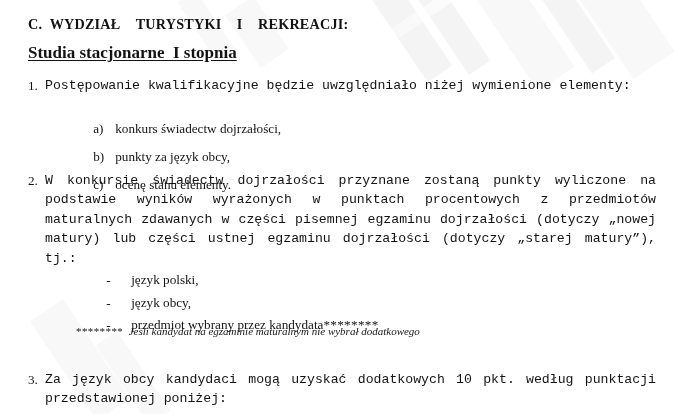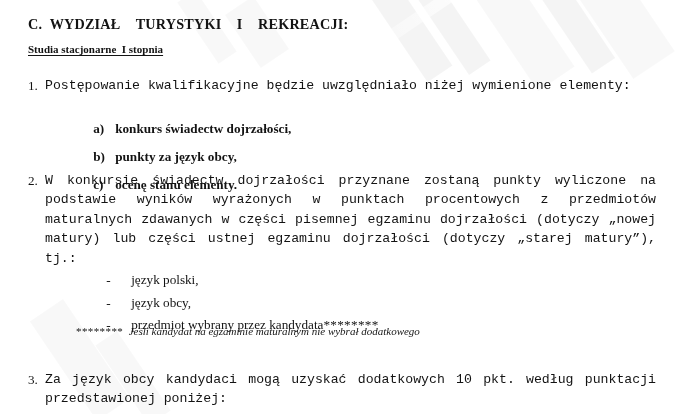--- a/index.html
+++ b/index.html
@@ -57,21 +57,21 @@
     font-weight: bold;
     letter-spacing: 0.2px;
     word-spacing: 4px;
     white-space: pre;
   }
 
   .doc-subheading {
     position: absolute;
     left: 28px;
     top: 43px;
-    font-size: 11px;
+    font-size: 17px;
     font-weight: bold;
     text-decoration: underline;
     text-underline-offset: 2px;
     white-space: pre;
   }
 
   .num-item {
     position: absolute;
     left: 28px;
     width: 628px;
@@ -94,21 +94,20 @@
   .num-item .body.nojust {
     text-align: left;
   }
 
   .alpha-item {
     position: absolute;
     left: 80px;
     font-size: 13.2px;
     line-height: 19px;
     white-space: pre;
-    font-weight: bold;
   }
   .alpha-item .marker {
     display: inline-block;
     width: 22px;
   }
 
   .dash-item {
     position: absolute;
     left: 93px;
     font-size: 13.2px;

